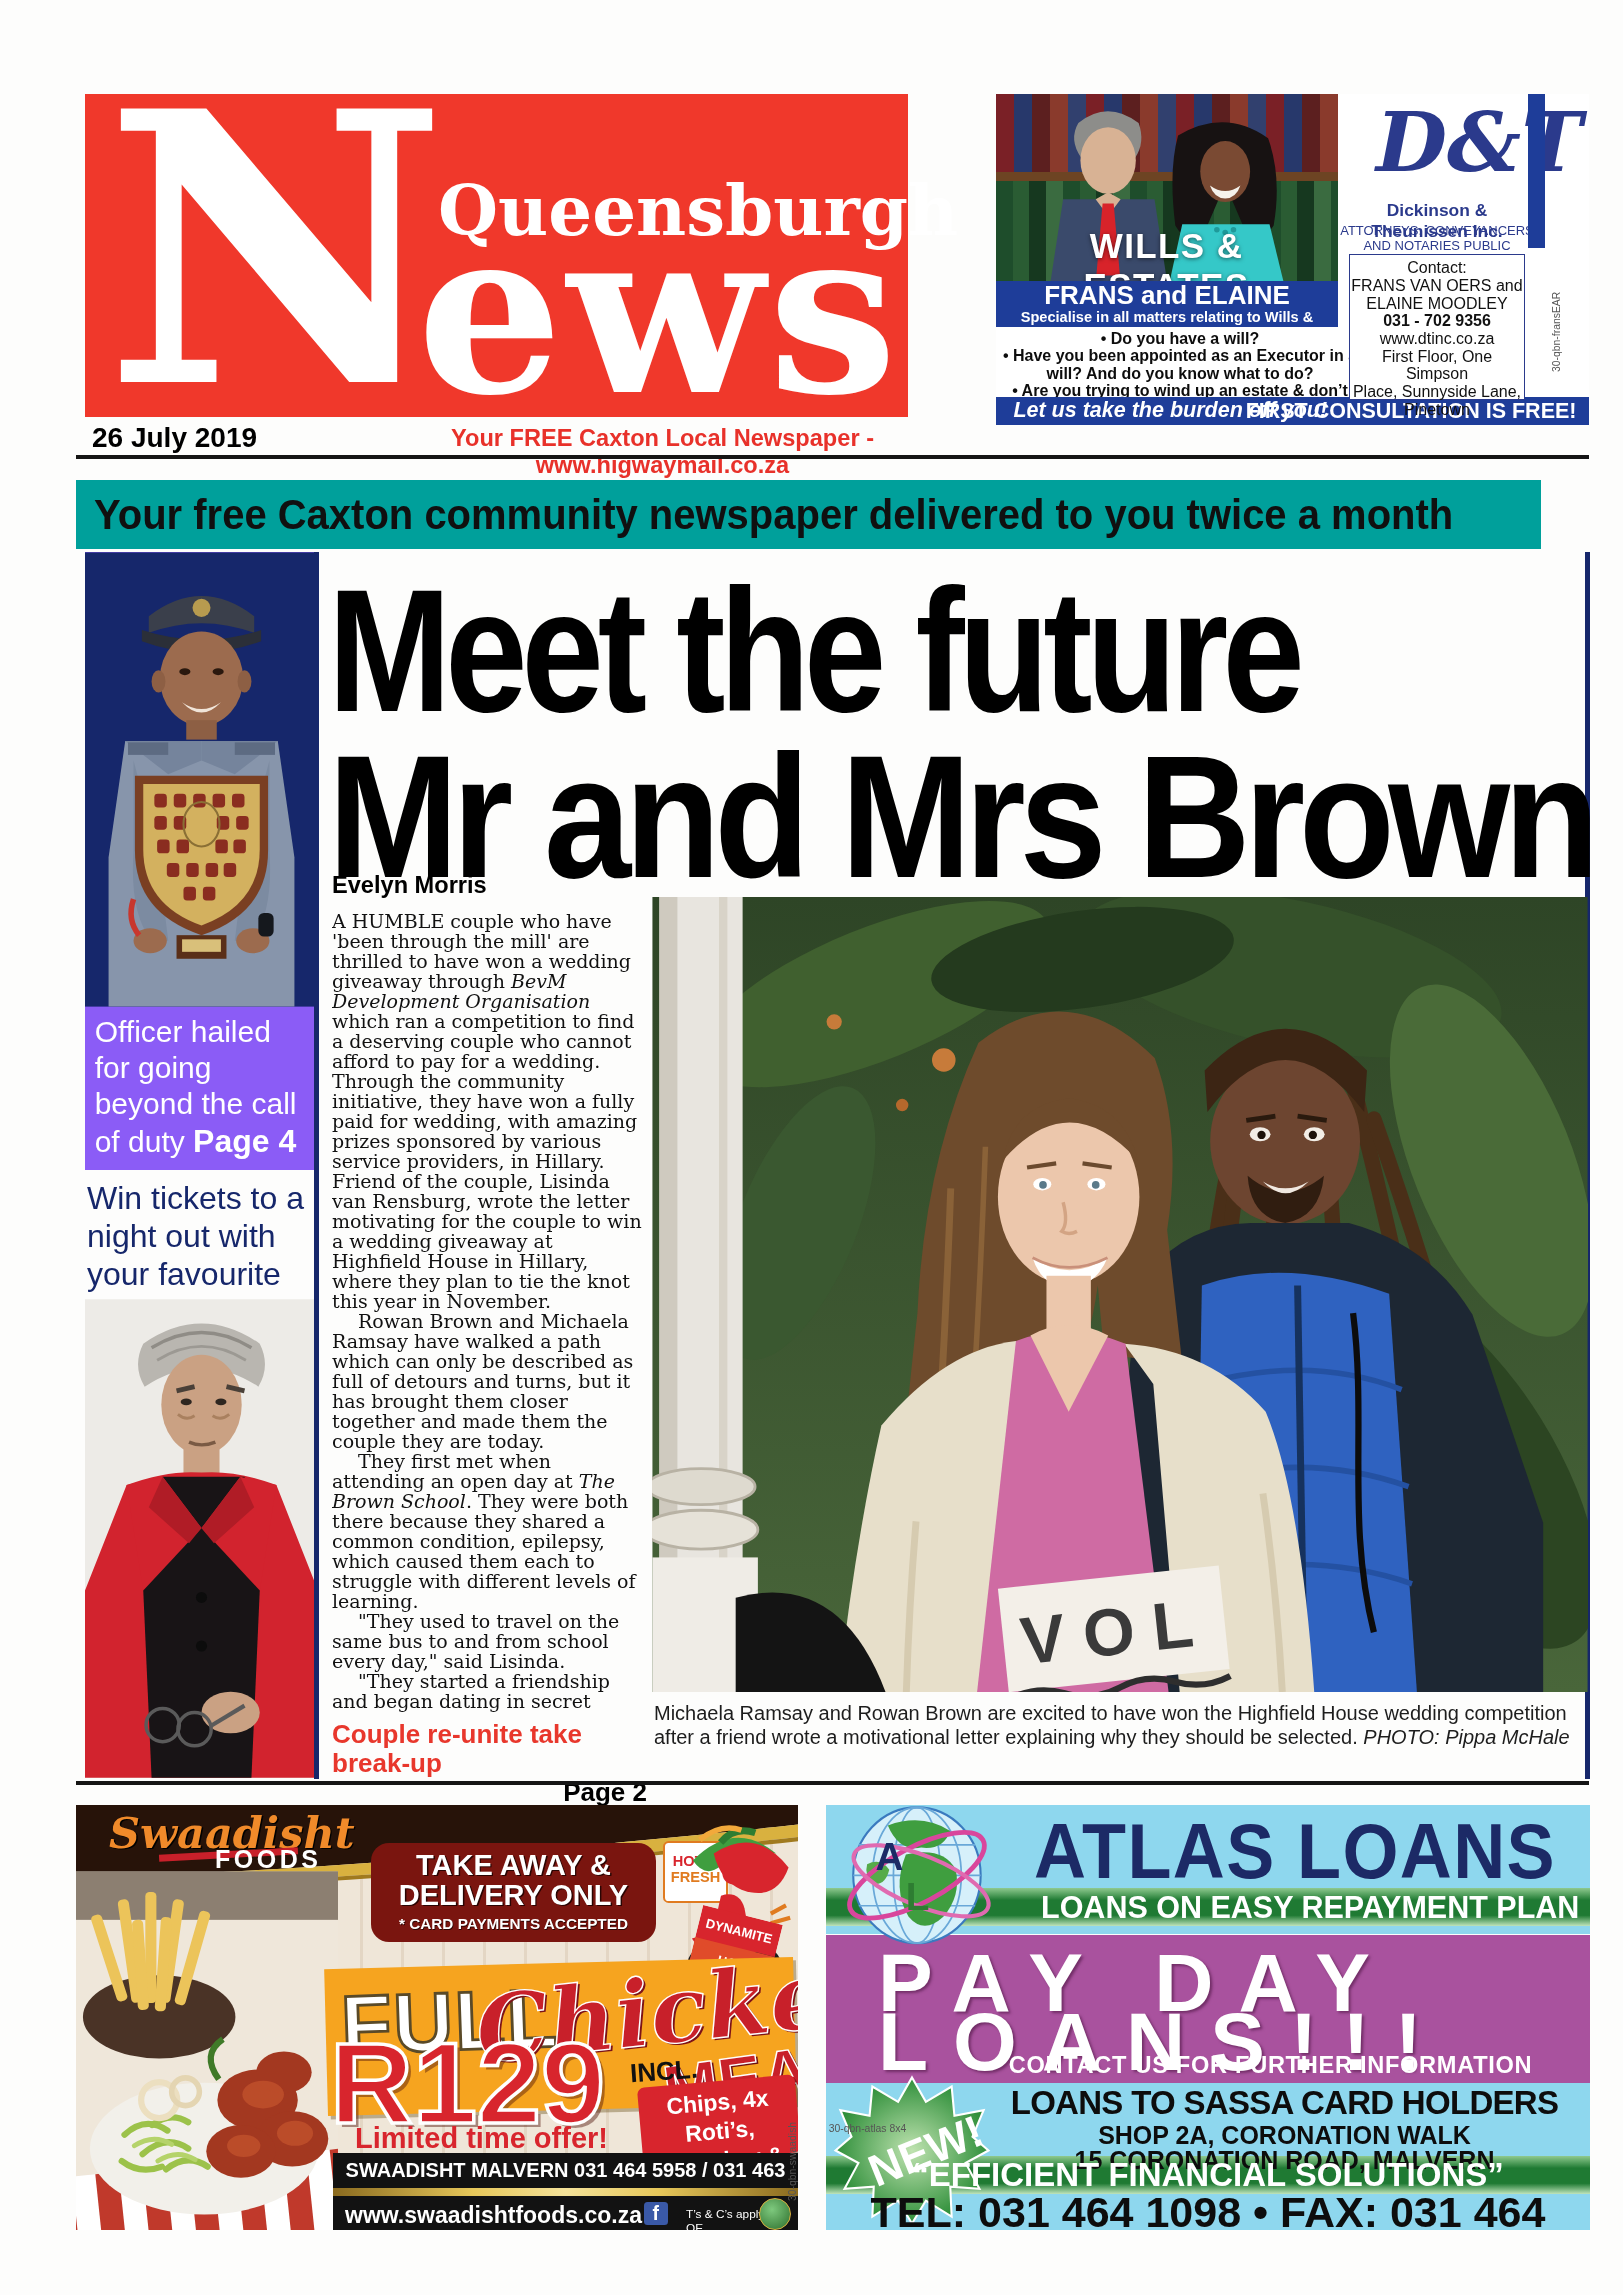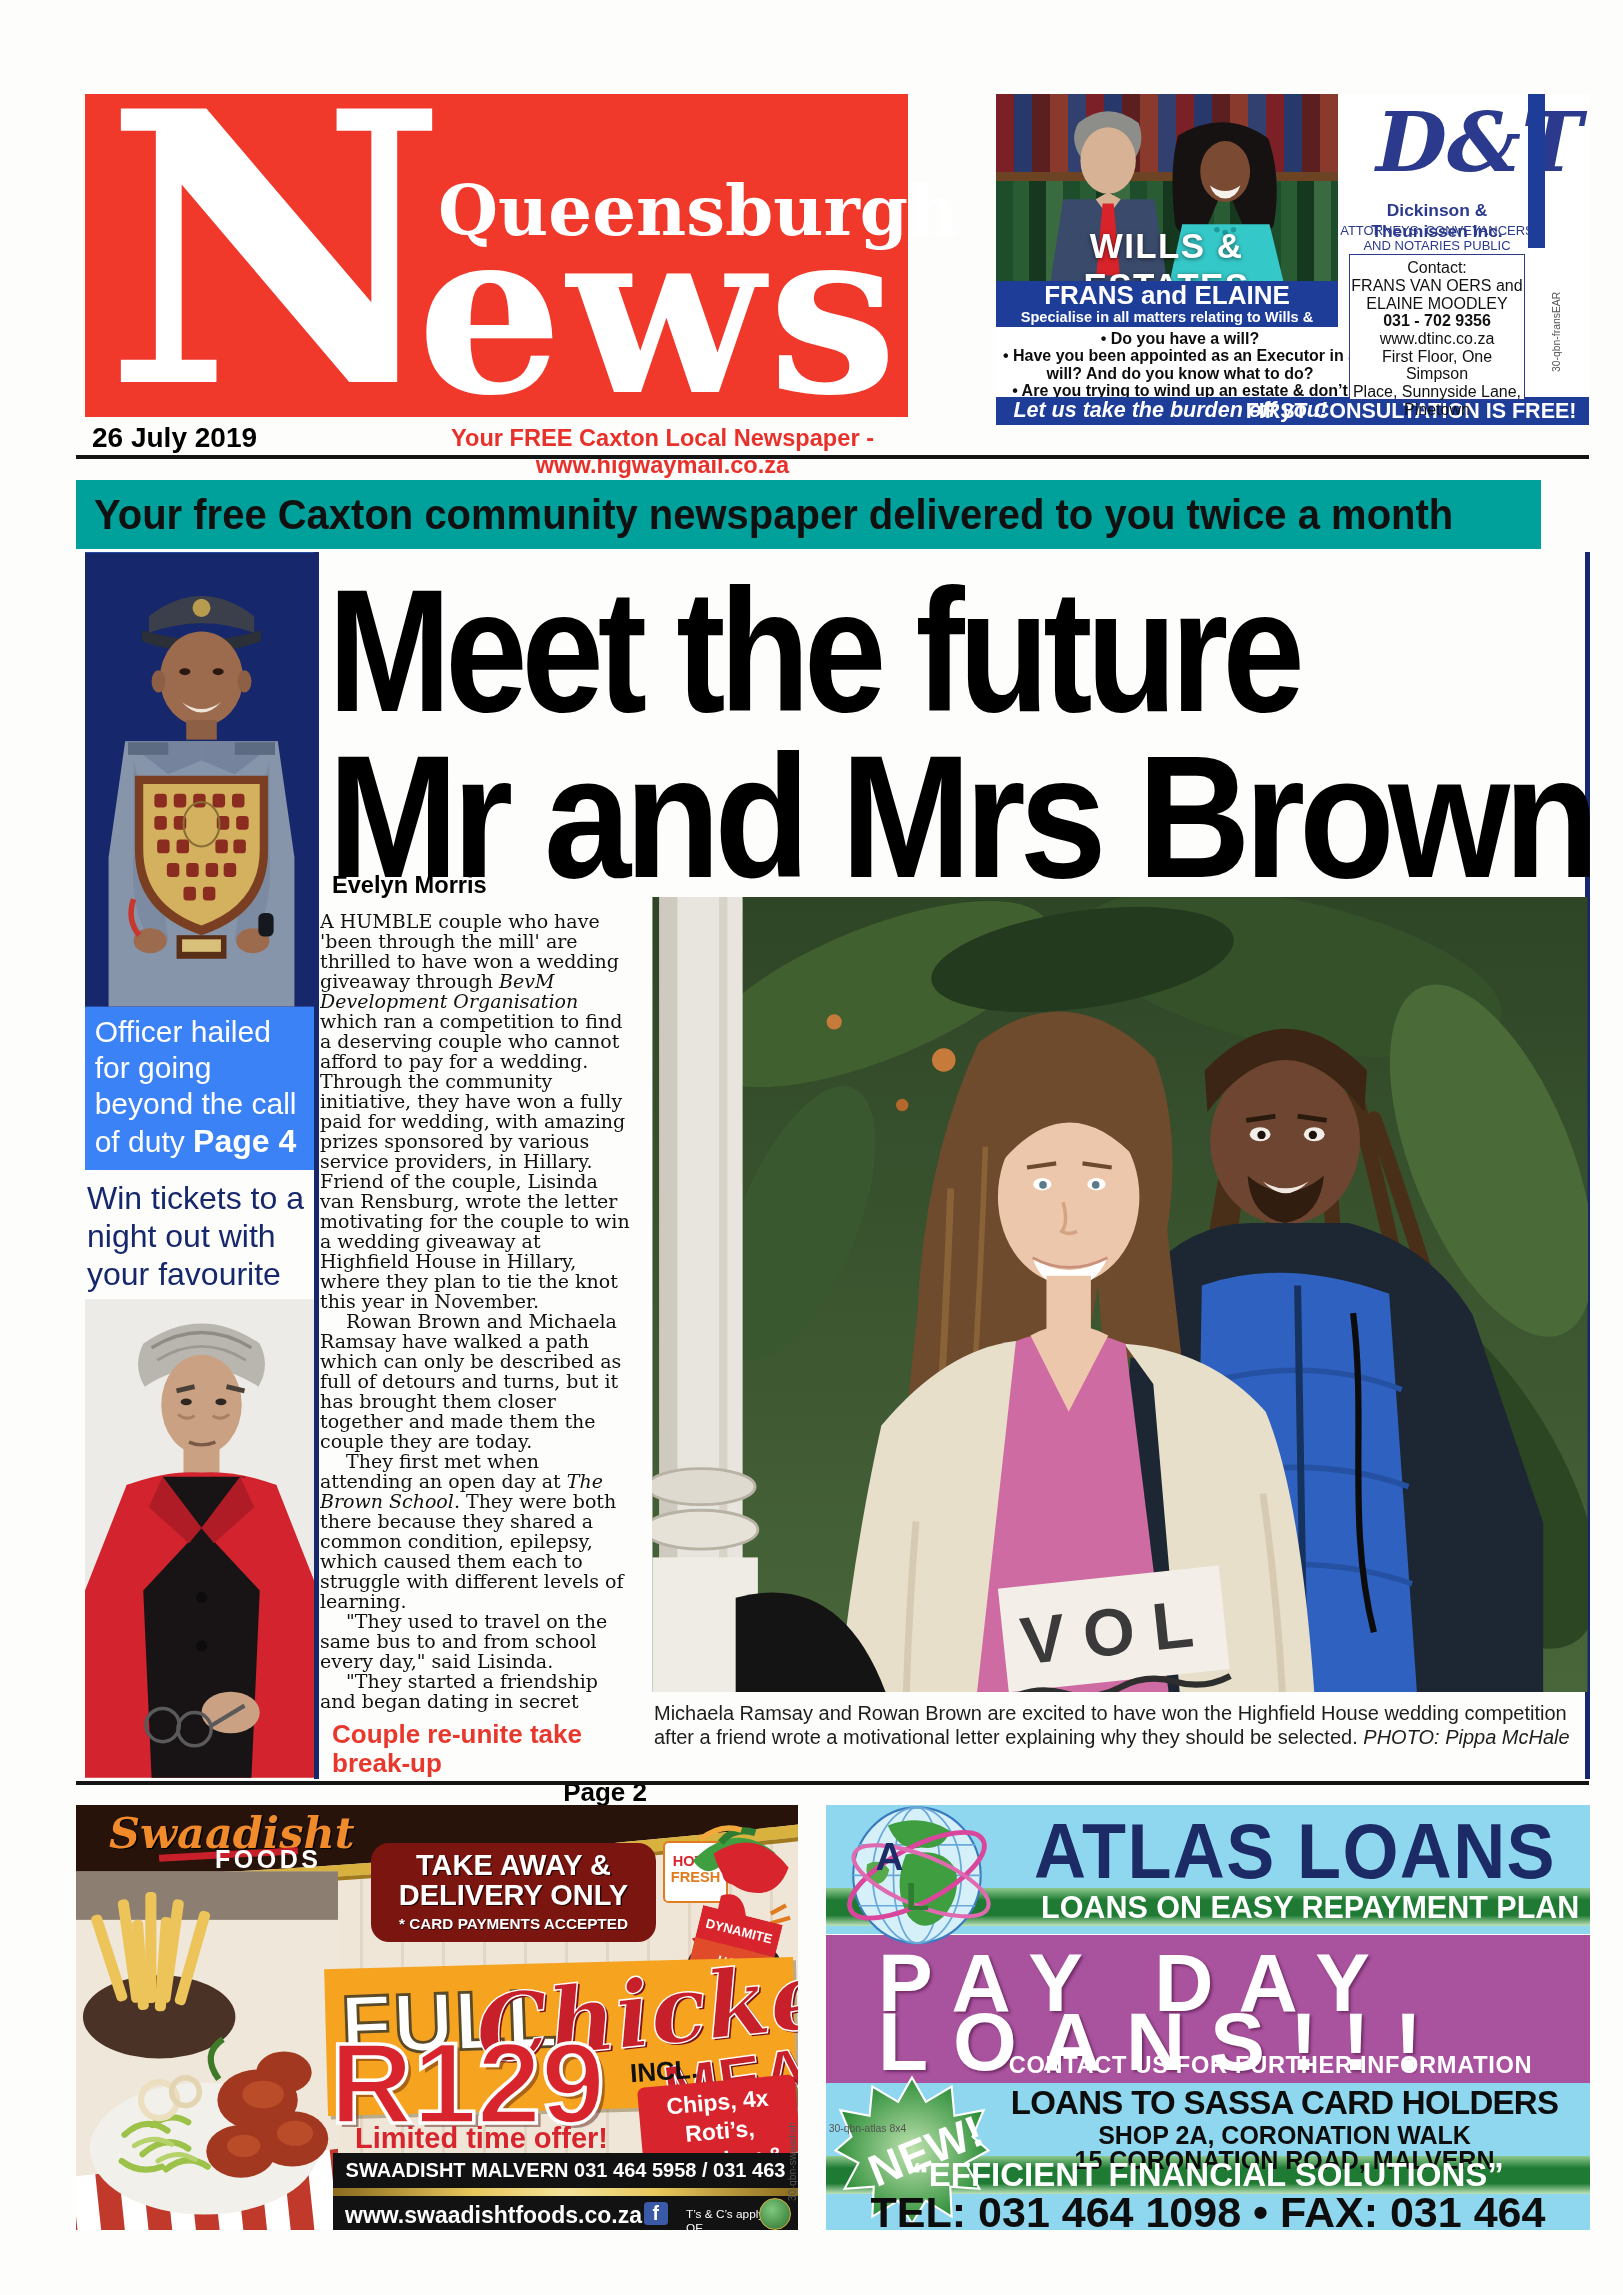--- a/index.html
+++ b/index.html
@@ -30,21 +30,21 @@
 
   
   .article-col{width:315px;font-family:"DejaVu Serif",serif;font-size:19px;line-height:20px;color:#111;}
   .article-col p{margin:0;}
   .article-col p.ind{text-indent:26px;}
   .byline{font-size:23.6px;font-weight:bold;}
   .red-teaser{color:#e8372c;font-weight:bold;font-size:26px;line-height:1.1;}
   .caption{font-size:20px;line-height:23.6px;color:#1d1d1d;}
 
   
-  .navybox{background:#3b82f6;}
+  .navybox{background:#8b5cf6;}
   .sideteaser1{color:#fff;font-size:30px;line-height:1.2;}
   .sideteaser2{color:#16276b;font-size:32px;line-height:1.18;}
   .pageref{font-weight:bold;}
   .navybar{background:#16276b;}
 
   
   .wills-band{background:#1e3d99;color:#fff;}
   .wills-headline{font-size:35px;font-weight:bold;color:#fff;text-shadow:0 1.4px 4.2px rgba(0,0,0,.55);letter-spacing:1.4px;}
   .bullets{font-size:16px;font-weight:bold;line-height:17.4px;color:#0d0d0d;}
   .dt-navy{color:#2b3a8c;}
@@ -256,21 +256,21 @@
   </svg>
 
   <div class="abs navybar" style="left:314px;top:552px;width:4.9px;height:1227px;"></div>
   <div class="abs navybar" style="left:1585px;top:552px;width:4.9px;height:1227px;"></div>
 
   <div class="abs hl" style="left:328px;top:564px;transform:scaleX(.85);">Meet the future</div>
   <div class="abs hl" style="left:328px;top:730px;transform:scaleX(.9);">Mr and Mrs Brown</div>
 
   <div class="abs byline" style="left:332px;top:872px;">Evelyn Morris</div>
 
-  <div class="abs article-col" style="left:320px;top:911px;height:802px;overflow:hidden;">
+  <div class="abs article-col" style="left:332px;top:911px;height:802px;overflow:hidden;">
     <p class="para"><span>A HUMBLE couple who have 'been through the mill' are thrilled to have won a wedding giveaway through </span><span class="it">BevM Development Organisation</span><span> which ran a competition to find a deserving couple who cannot afford to pay for a wedding. Through the community initiative, they have won a fully paid for wedding, with amazing prizes sponsored by various service providers, in Hillary.</span></p>
     <p class="para"><span>Friend of the couple, Lisinda van Rensburg, wrote the letter motivating for the couple to win a wedding giveaway at Highfield House in Hillary, where they plan to tie the knot this year in November.</span></p>
     <p class="para ind"><span>Rowan Brown and Michaela Ramsay have walked a path which can only be described as full of detours and turns, but it has brought them closer together and made them the couple they are today.</span></p>
     <p class="para ind"><span>They first met when attending an open day at </span><span class="it">The Brown School</span><span>. They were both there because they shared a common condition, epilepsy, which caused them each to struggle with different levels of learning.</span></p>
     <p class="para ind"><span>"They used to travel on the same bus to and from school every day," said Lisinda.</span></p>
     <p class="para ind"><span>"They started a friendship and began dating in secret when they were in their teens as Michaela was not allowed to have a boyfriend," said Lisinda.</span></p>
 
   </div>
 
   <div class="abs" style="left:332px;top:1720px;width:315px;">

